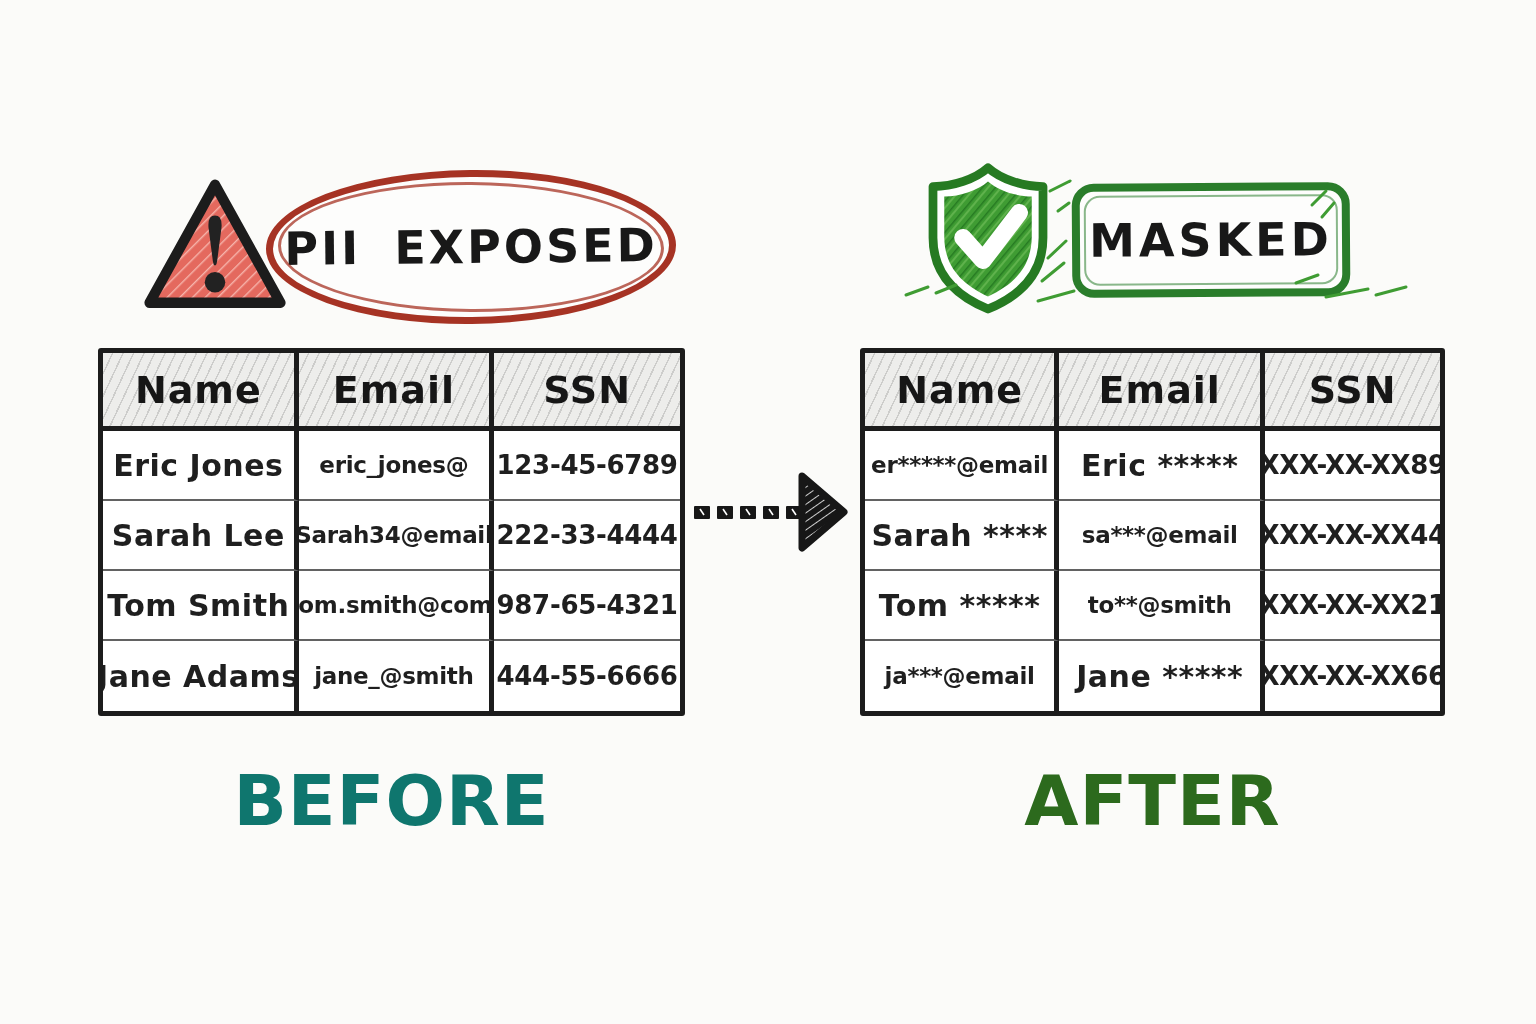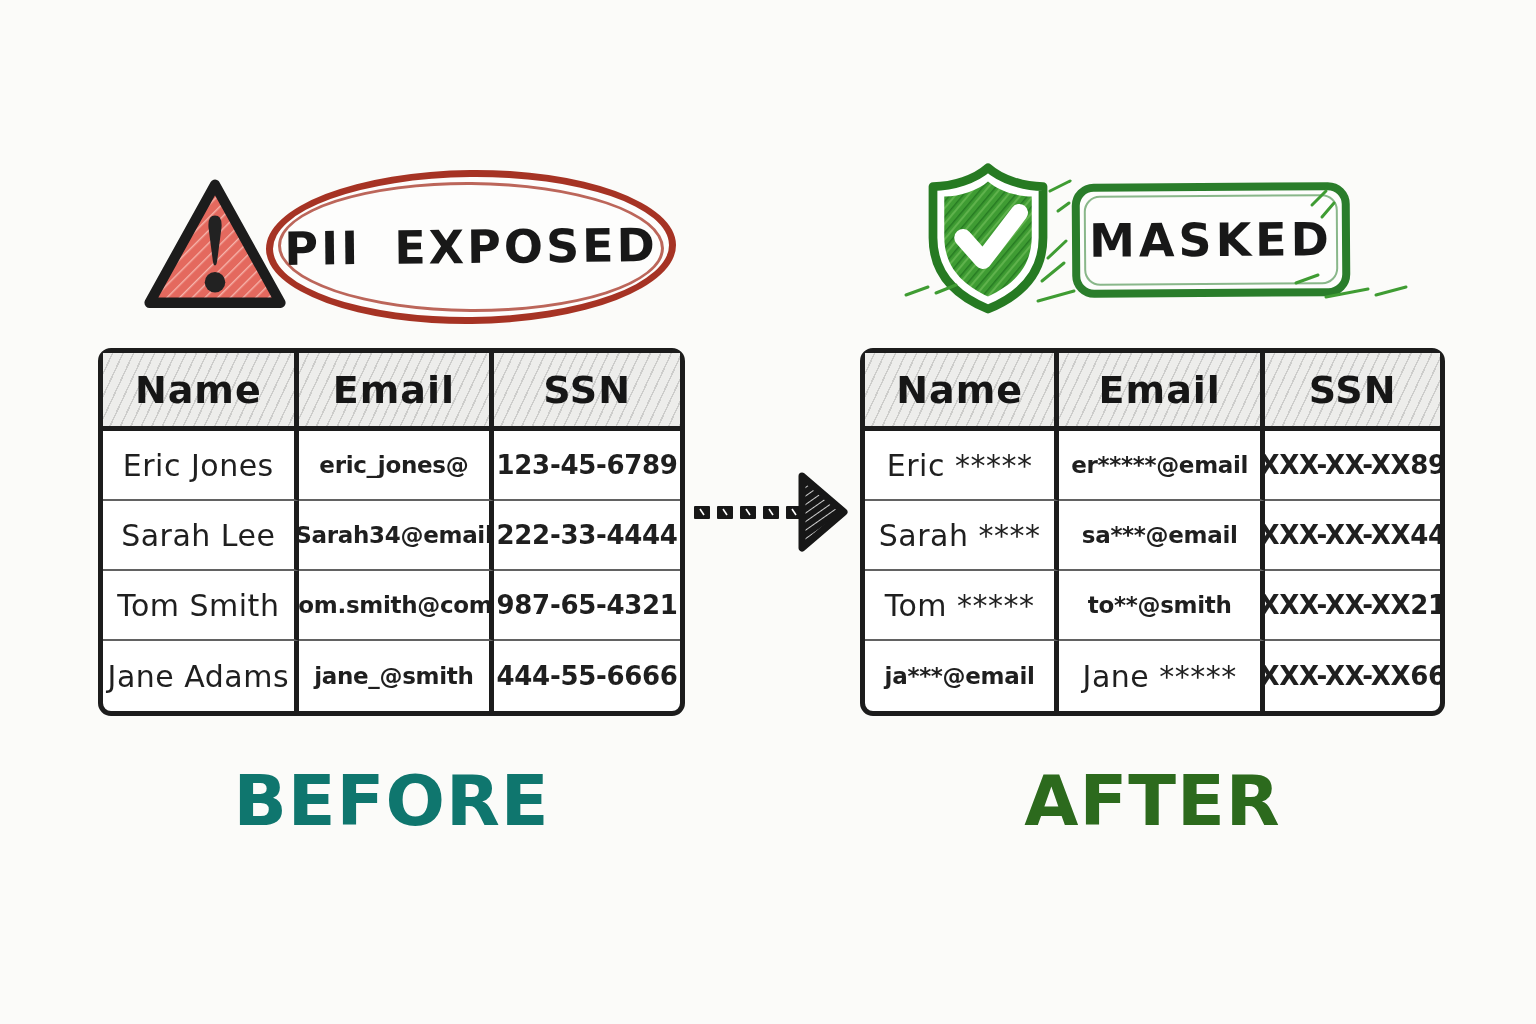--- a/index.html
+++ b/index.html
@@ -35,40 +35,40 @@
   }
   .masked-box::before{
     content:"";position:absolute;inset:4px;border:2px solid rgba(42,125,43,.55);
     border-radius:16px;
   }
   .masked-label{font-size:46px;font-weight:bold;letter-spacing:4px;color:#181818;}
 
   
   .tbl{
     box-sizing:border-box;background:#ffffff;
-    border:5px solid #1c1c1c;border-radius:13px;
+    border:5px solid #1c1c1c;border-radius:3px;
     display:grid;top:348px;height:368px;
     grid-template-rows:78px 70px 70px 70px 70px;
   }
   .tbl-before{left:98px;width:587px;grid-template-columns:1fr 1fr 0.95fr;}
   .tbl-after{left:860px;width:585px;grid-template-columns:1fr 1.06fr 0.9fr;}
   .c{
     box-sizing:border-box;display:flex;align-items:center;justify-content:center;
     overflow:hidden;white-space:nowrap;
   }
   .v{border-right:5px solid #1c1c1c;}
   .hc{
     background:
       repeating-linear-gradient(115deg,rgba(90,90,90,0) 0 8px,rgba(90,90,90,.22) 8px 9.5px),
       #ededeb;
     border-bottom:5px solid #1c1c1c;
     font-size:38px;font-weight:bold;color:#161616;letter-spacing:1px;
   }
   .rb{border-bottom:2px solid rgba(45,45,45,.75);}
-  .cell-name{font-size:30px;font-weight:normal;letter-spacing:.5px;}
+  .cell-name{font-size:30px;font-weight:bold;letter-spacing:.5px;}
   .cell-email{font-size:23px;font-weight:bold;letter-spacing:-.3px;}
   .cell-ssn{font-size:26px;font-weight:bold;letter-spacing:-.3px;}
 
   
   .caption{
     top:760px;text-align:center;font-size:70px;font-weight:bold;letter-spacing:1px;
   }
   .caption-before{left:98px;width:587px;color:#0f766e;}
   .caption-after{left:860px;width:585px;color:#2c6a1d;}
 
@@ -192,22 +192,22 @@
     </g>
     <path d="M116 8 L158 44 L116 80 Z" fill="url(#whitehatch)" stroke="#171717" stroke-width="7" stroke-linejoin="round"></path>
   </svg>
 </div>
 
 <div class="abs tbl tbl-after">
   <div class="c hc v">Name</div>
   <div class="c hc v">Email</div>
   <div class="c hc">SSN</div>
 
+  <div class="c v rb cell-email">er*****@email</div>
   <div class="c v rb cell-name">Eric *****</div>
-  <div class="c v rb cell-email">er*****@email</div>
   <div class="c rb cell-ssn">XXX-XX-XX89</div>
 
   <div class="c v rb cell-name">Sarah ****</div>
   <div class="c v rb cell-email">sa***@email</div>
   <div class="c rb cell-ssn">XXX-XX-XX44</div>
 
   <div class="c v rb cell-name">Tom *****</div>
   <div class="c v rb cell-email">to**@smith</div>
   <div class="c rb cell-ssn">XXX-XX-XX21</div>
 

